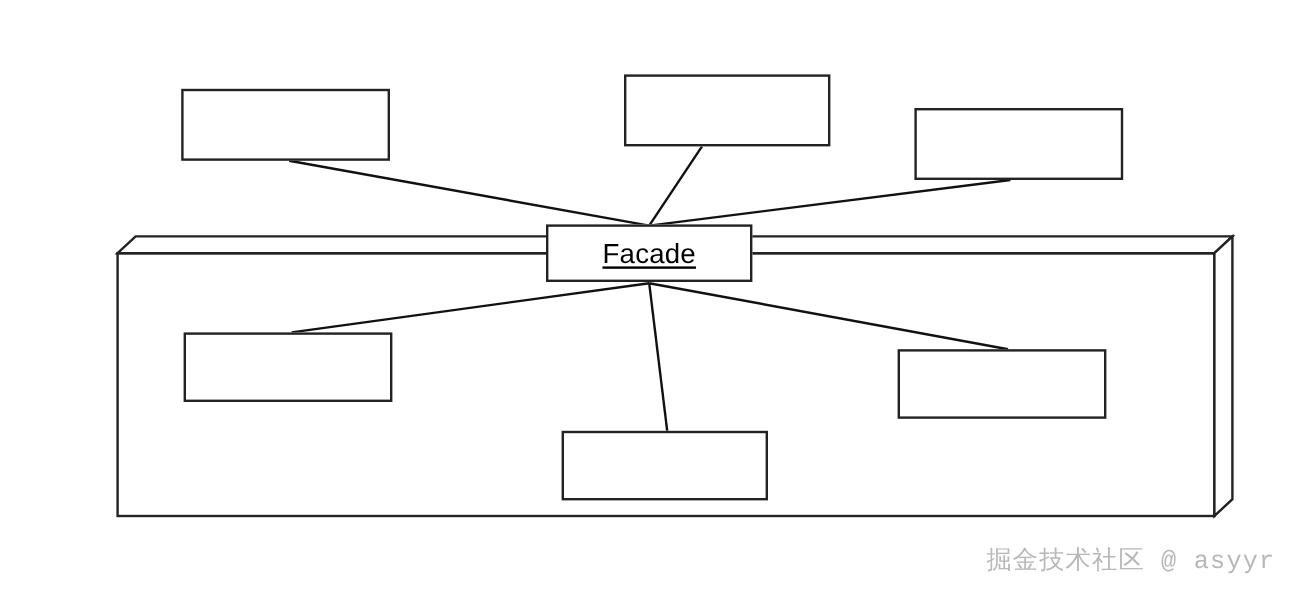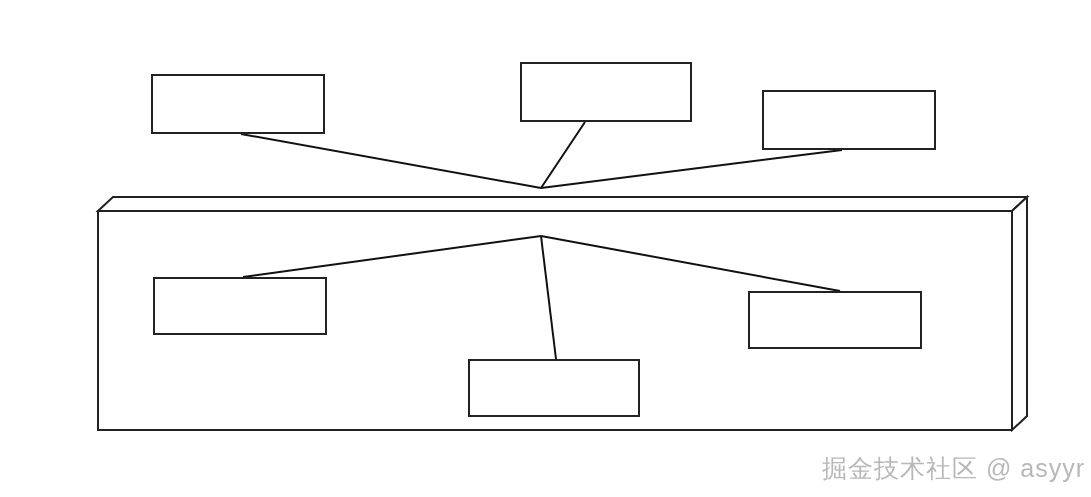--- a/index.html
+++ b/index.html
@@ -43,22 +43,22 @@
     font-family: "Liberation Sans", sans-serif;
     font-size: 23px;
     color: #000000;
     text-decoration: underline;
     text-underline-offset: 3px;
     letter-spacing: 0.2px;
     white-space: nowrap;
   }
   .watermark {
     position: absolute;
-    font-family: Liberation Sans, sans-serif;
-    font-size: 25px;
+    font-family: Liberation Mono, monospace;
+    font-size: 21px;
     color: #b8b8b8;
     white-space: nowrap;
     letter-spacing: 1px;
     user-select: none;
   }
 </style>
 </head>
 <body>
 
 <div id="canvas">
@@ -93,16 +93,19 @@
   <div class="node-box" style="left:153px; top:277px; width:174px; height:58px;">
     <span></span>
   </div>
   <div class="node-box" style="left:468px; top:359px; width:172px; height:58px;">
     <span></span>
   </div>
   <div class="node-box" style="left:748px; top:291px; width:174px; height:58px;">
     <span></span>
   </div>
 
+  <div class="facade-box" style="left:455px; top:187px; width:172px; height:48px;">
+    <span class="facade-label">Facade</span>
+  </div>
 
   <div class="watermark" style="left:822px; top:452px;">掘金技术社区 @ asyyr</div>
 
 </div>
 
 </body></html>

